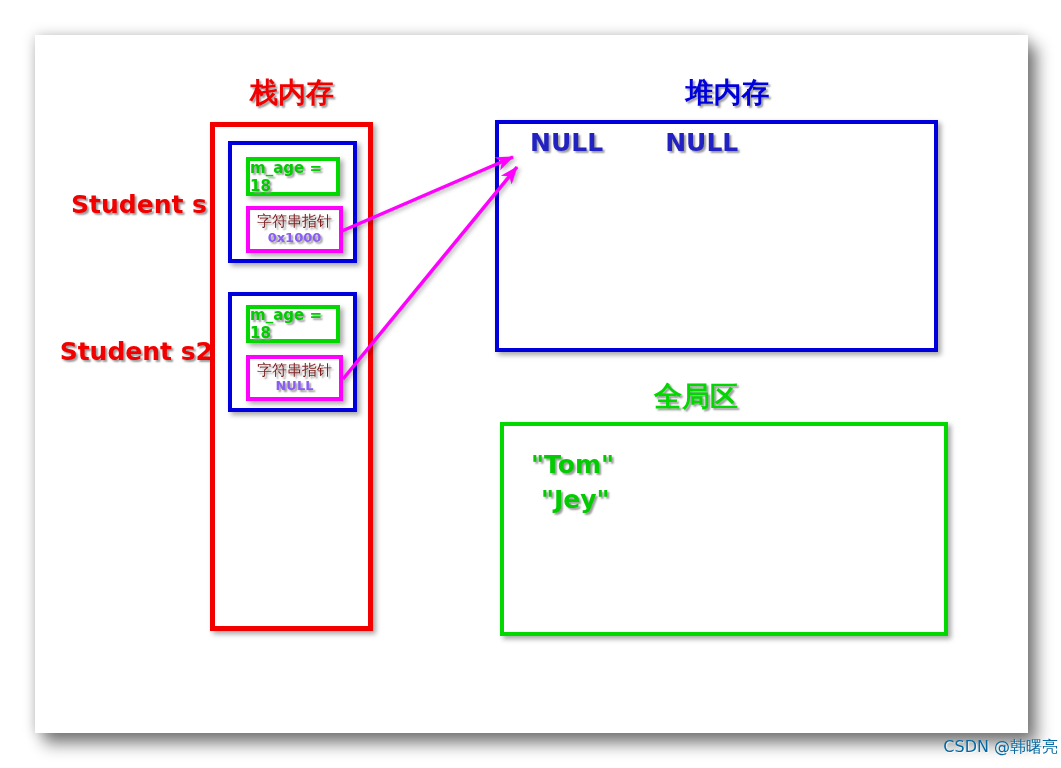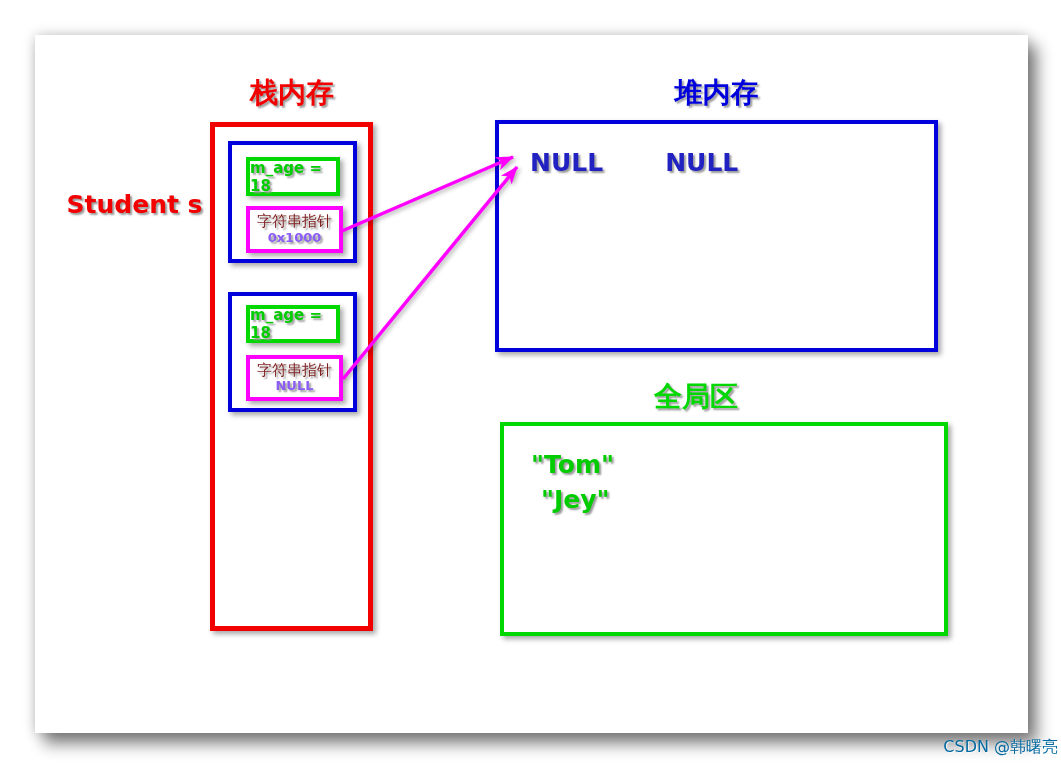--- a/index.html
+++ b/index.html
@@ -32,21 +32,21 @@
     font-size: 28px;
     text-align: center;
     text-shadow: 2px 2px 2px #9a9a9a;
     white-space: nowrap;
   }
   .obj-label {
     position: absolute;
     font-weight: bold;
     font-size: 25px;
     color: #f20000;
-    text-align: center;
+    text-align: right;
     text-shadow: 2px 2px 2px #9a9a9a;
     white-space: nowrap;
   }
   .outline-box {
     position: absolute;
     box-sizing: border-box;
     background: transparent;
     box-shadow: 3px 3px 5px rgba(0,0,0,0.35);
   }
   .stack-box   { border: 5px solid #f20000; }
@@ -123,24 +123,25 @@
   .title-green { color: #00d800; }
 </style>
 </head>
 <body>
 
 <div class="canvas">
 
   <div class="page-card"></div>
 
   <div class="region-title title-red" style="left:210px; top:74px; width:164px;">栈内存</div>
-  <div class="region-title title-blue" style="left:495px; top:74px; width:443px;">堆内存</div>
+  <div class="region-title title-blue" style="left:506px; top:74px; width:443px;">堆内存</div>
   <div class="region-title title-green" style="left:472px; top:378px; width:448px;">全局区</div>
 
   <div class="obj-label" style="left:62px; top:190px; width:145px;">Student s</div>
+  <div class="obj-label" style="left:58px; top:337px; width:155px;">Student s2</div>
 
   <div class="outline-box stack-box" style="left:210px; top:122px; width:163px; height:509px;"></div>
 
   <div class="outline-box student-box" style="left:228px; top:141px; width:129px; height:122px;"></div>
   <div class="outline-box age-box" style="left:246px; top:157px; width:94px; height:39px;">
     <span class="age-text">m_age = 18</span>
   </div>
   <div class="outline-box ptr-box" style="left:246px; top:206px; width:97px; height:47px;">
     <span class="ptr-title">字符串指针</span>
     <span class="ptr-value">0x1000</span>
@@ -149,21 +150,21 @@
   <div class="outline-box student-box" style="left:228px; top:292px; width:129px; height:120px;"></div>
   <div class="outline-box age-box" style="left:246px; top:305px; width:94px; height:38px;">
     <span class="age-text">m_age = 18</span>
   </div>
   <div class="outline-box ptr-box" style="left:246px; top:355px; width:97px; height:46px;">
     <span class="ptr-title">字符串指针</span>
     <span class="ptr-value">NULL</span>
   </div>
 
   <div class="outline-box heap-box" style="left:495px; top:120px; width:443px; height:232px;"></div>
-  <div class="abs" style="left:530px; top:148px;">
+  <div class="abs" style="left:530px; top:128px;">
     <span class="heap-null">NULL</span>
     <span class="heap-null">NULL</span>
   </div>
 
   <div class="outline-box global-box" style="left:500px; top:422px; width:448px; height:214px;"></div>
   <div class="global-string" style="left:531px; top:450px;">"Tom"</div>
   <div class="global-string" style="left:541px; top:485px;">"Jey"</div>
 
   <svg class="arrow-layer" viewBox="0 0 1061 768">
     <defs>

